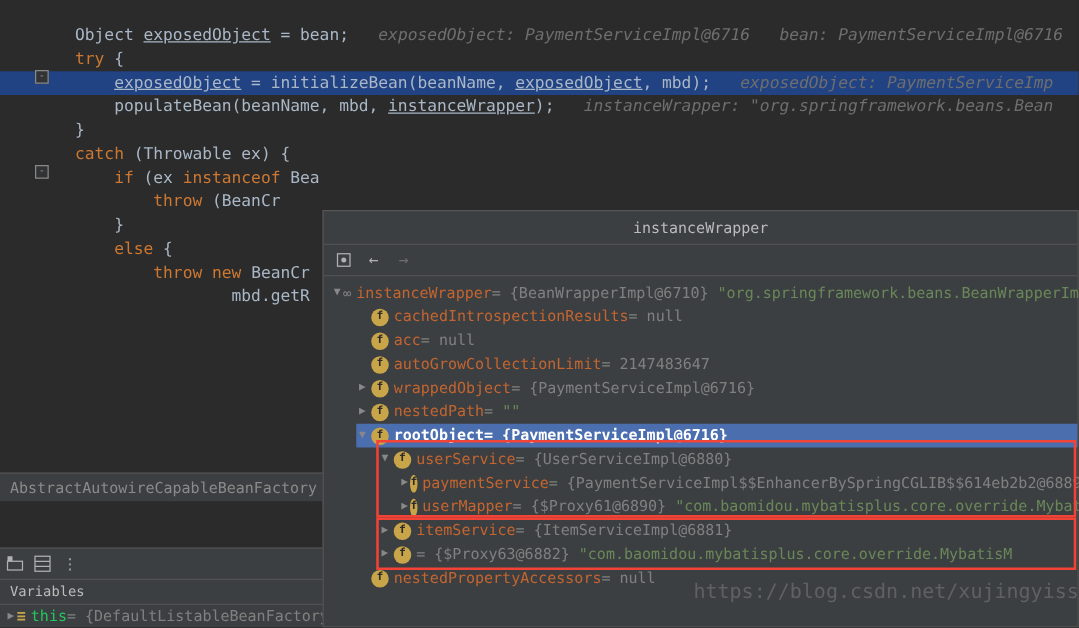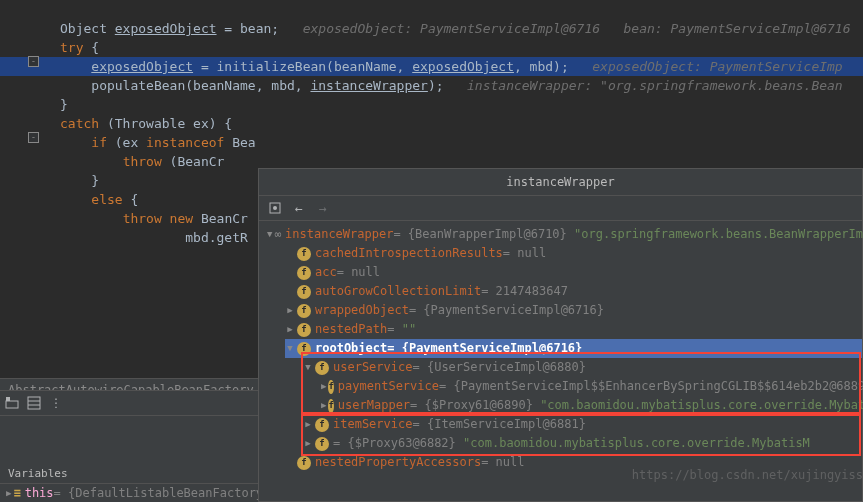--- a/index.html
+++ b/index.html
@@ -97,50 +97,50 @@
   background: #c9a54a;
   color: #2b2b2b;
   font-size: 9px;
   font-weight: bold;
   display: inline-flex;
   align-items: center;
   justify-content: center;
   margin-right: 4px;
 }
 .link-icon { color: #888; margin-right: 4px; font-size: 11px; }
-.var-name { color: #f9a8d4; }
+.var-name { color: #22c55e; }
 .var-name.highlight { color: #c46530; }
 .var-value { color: #808080; }
 .var-value .str { color: #6a8759; }
 .tree-row.sel { background: #4b6eaf; color: #fff; }
 .tree-row.sel .var-name, .tree-row.sel .var-value { color: #fff; font-weight: bold; }
 .redbox {
   position: absolute;
   border: 2px solid #f44336;
   pointer-events: none;
 }
 .bottom-vars {
   position: absolute;
   left: 0;
   bottom: 0;
   width: 258px;
   background: #3c3f41;
   border-top: 1px solid #515151;
   font-size: 12px;
 }
 .vars-toolbar { display: flex; gap: 6px; padding: 4px; border-bottom: 1px solid #515151; }
-.vars-tab { color: #bbb; padding: 3px 8px; font-size: 11px; border-bottom: 1px solid #515151; margin-top: 48px;}
+.vars-tab { color: #bbb; padding: 3px 8px; font-size: 11px; border-bottom: 1px solid #515151;}
 .vars-row { display: flex; align-items: center; padding: 2px 6px; white-space: nowrap; }
 .eq-icon { color: #c9a54a; margin-right: 4px; font-weight: bold;}
 .watermark {
   position: absolute;
   right: 0;
   bottom: 20px;
   color: #777;
-  font-size: 12px;
+  font-size: 16px;
   opacity: 0.6;
   z-index: 100;
 }
 .ind0 { margin-left: 8px; }
 .ind1 { margin-left: 26px; }
 .ind2 { margin-left: 44px; }
 .ind3 { margin-left: 62px; }
 </style>
 </head>
 <body>

